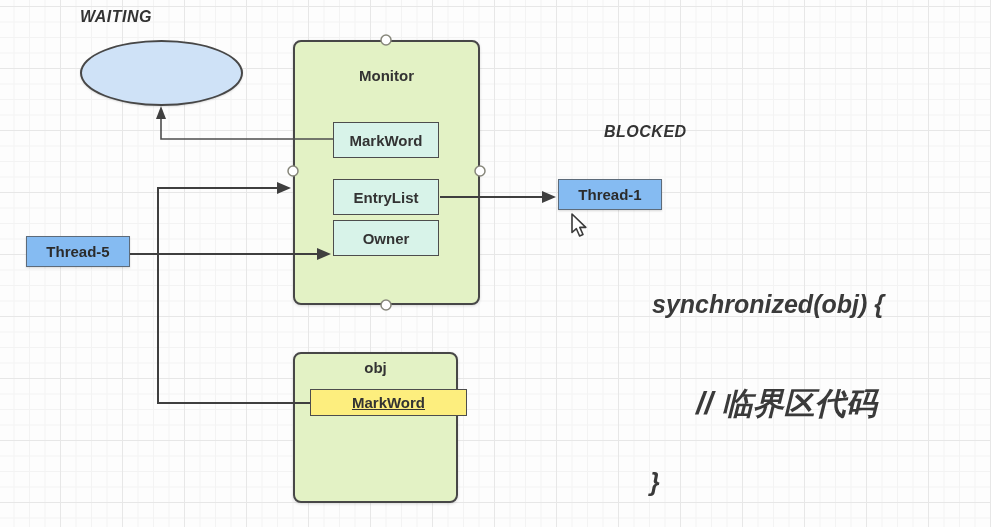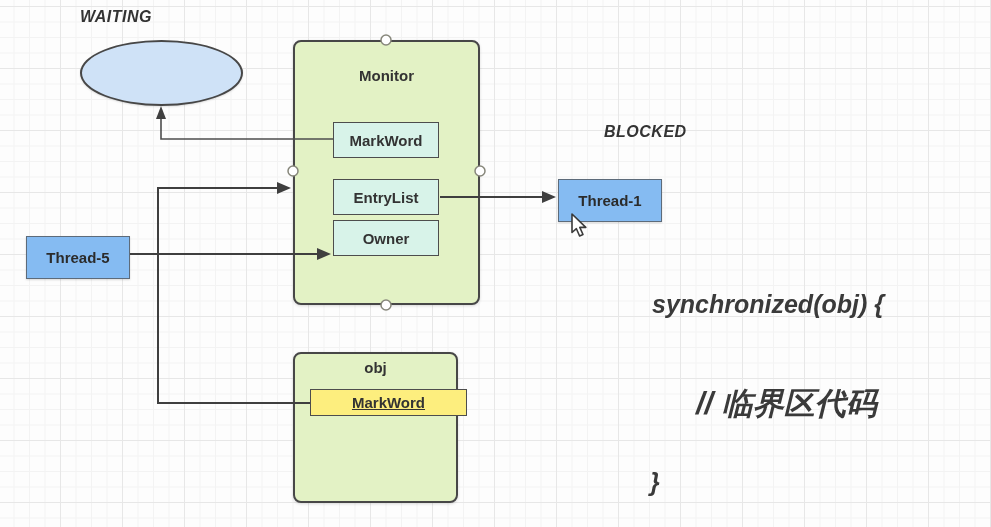--- a/index.html
+++ b/index.html
@@ -68,21 +68,21 @@
     border: 1.5px solid #4d4d4d;
     display: flex; align-items: center; justify-content: center;
     font-weight: bold; font-size: 15px; color: #333333;
   }
   .waitset   { left: 333px; top: 122px; }
   .entrylist { left: 333px; top: 179px; }
   .owner     { left: 333px; top: 220px; }
 
   .thread-box {
     position: absolute;
-    width: 104px; height: 43px;
+    width: 104px; height: 31px;
     background: #85bbf2;
     border: 1.5px solid #5d6b7a;
     display: flex; align-items: center; justify-content: center;
     font-weight: bold; font-size: 15px; color: #2b2b2b;
     box-shadow: 0 1px 2px rgba(0,0,0,0.15);
   }
   .thread1 { left: 558px; top: 179px; }
   .thread2 { left: 26px;  top: 236px; }
 
   .markword {

